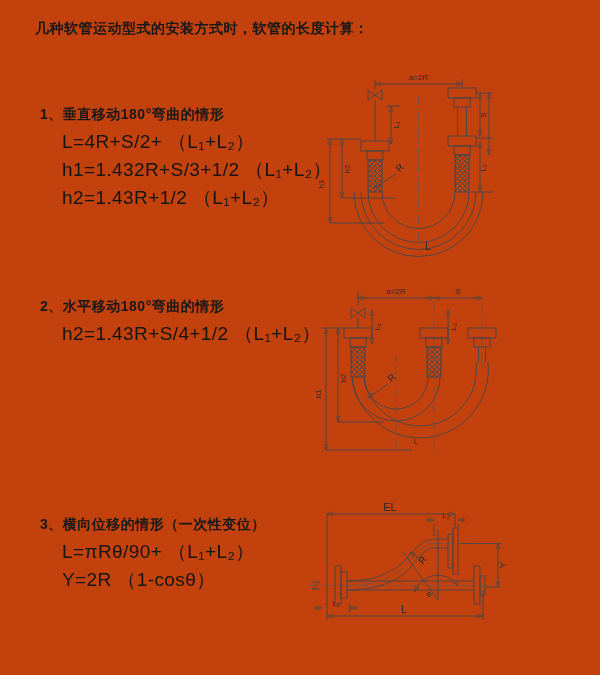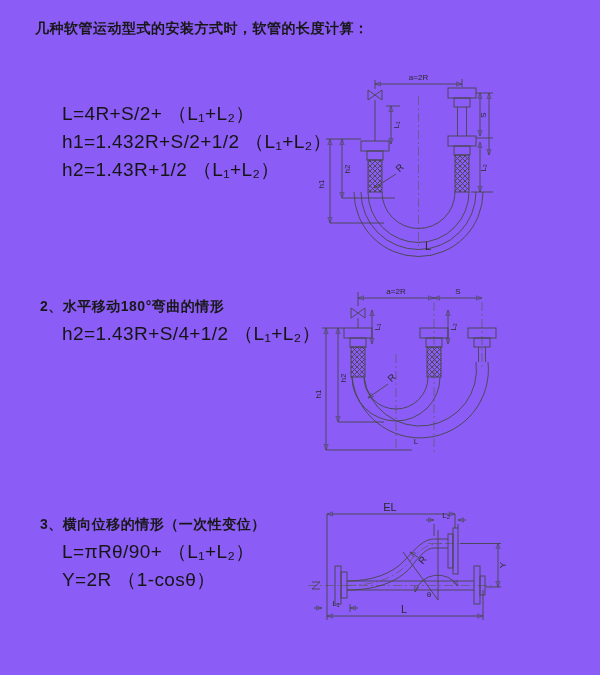--- a/index.html
+++ b/index.html
@@ -1,18 +1,18 @@
 <!DOCTYPE html>
 <html><head>
 <meta charset="utf-8">
 <style>
   html,body{margin:0;padding:0;}
   body{width:600px;height:675px;background:#fbfbfb;position:relative;overflow:hidden;
        font-family:"Liberation Sans","DejaVu Sans",sans-serif;color:#1c1c1c;}
-  .page{position:absolute;inset:0;background:#8b5cf6;}
+  .page{position:absolute;inset:0;background:#c2410c;}
   .title{position:absolute;left:35px;top:20px;font-size:14px;font-weight:bold;letter-spacing:0.5px;color:#181818;}
   .section{position:absolute;left:40px;}
   .sec-heading{font-size:14px;font-weight:bold;line-height:28px;letter-spacing:0.5px;color:#181818;white-space:nowrap;}
   .formula{font-size:19px;line-height:28px;letter-spacing:0.4px;padding-left:22px;color:#151515;white-space:nowrap;}
   #s1{top:100px;} #s2{top:292px;} #s3{top:510px;}
   .diagram{position:absolute;}
   #d1{left:310px;top:66px;} #d2{left:312px;top:282px;} #d3{left:302px;top:498px;}
   svg{display:block;}
   svg line, svg path, svg rect, svg circle, svg polyline{stroke:#46464a;fill:none;stroke-width:0.9;}
   svg text{fill:#2a2a2e;stroke:none;font-family:"Liberation Sans","DejaVu Sans",sans-serif;}
@@ -25,22 +25,23 @@
   .lbl-mid{font-size:9.5px;}
 </style>
 </head>
 <body>
 
 <div class="page">
 
   <div class="title">几种软管运动型式的安装方式时，软管的长度计算：</div>
 
   <div class="section" id="s1">
+    <div class="sec-heading">1、垂直移动180°弯曲的情形</div>
     <div class="formula">L=4R+S/2+ （L₁+L₂）</div>
-    <div class="formula">h1=1.432R+S/2+1/2 （L₁+L₂）</div>
+    <div class="formula">h1=1.432R+S/3+1/2 （L₁+L₂）</div>
     <div class="formula">h2=1.43R+1/2 （L₁+L₂）</div>
   </div>
 
   <div class="section" id="s2">
     <div class="sec-heading">2、水平移动180°弯曲的情形</div>
     <div class="formula">h2=1.43R+S/4+1/2 （L₁+L₂）</div>
   </div>
 
   <div class="section" id="s3">
     <div class="sec-heading">3、横向位移的情形（一次性变位）</div>

